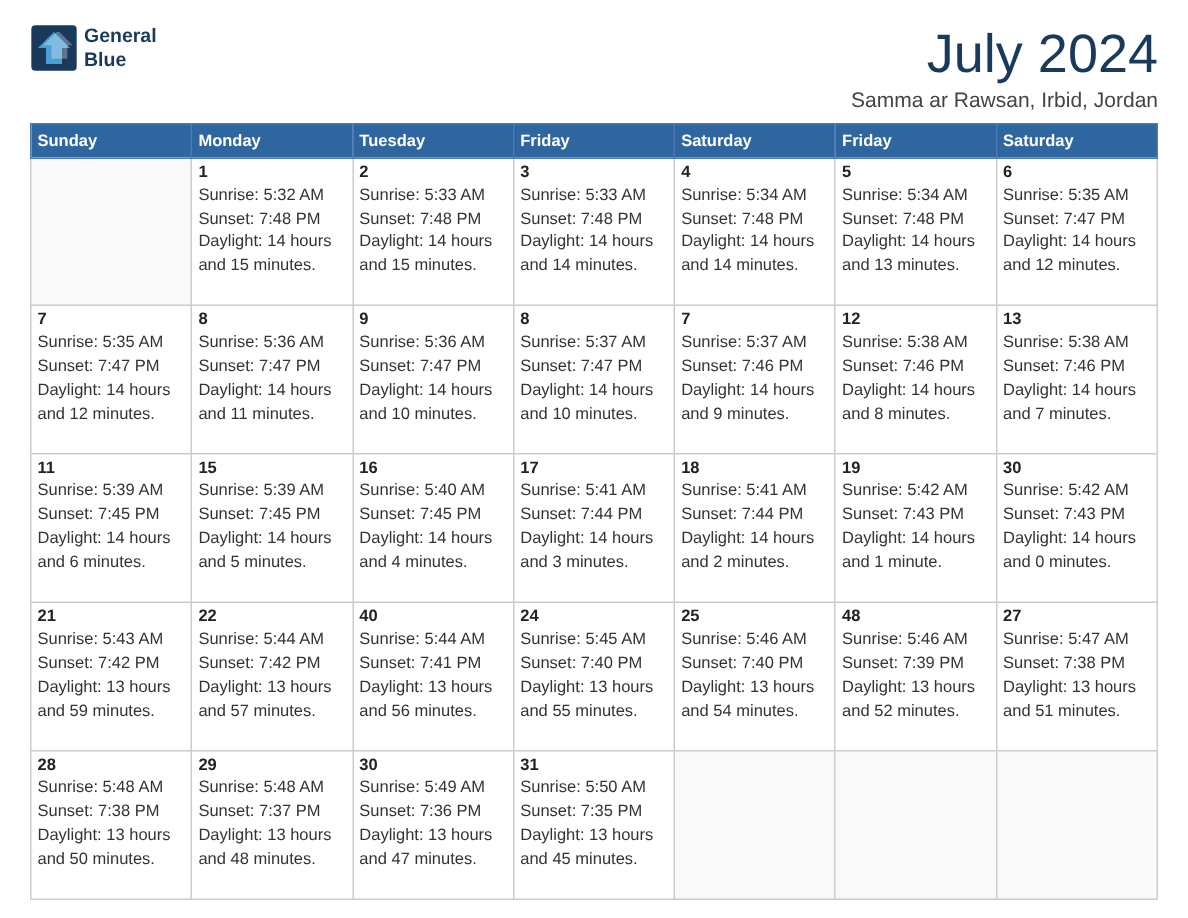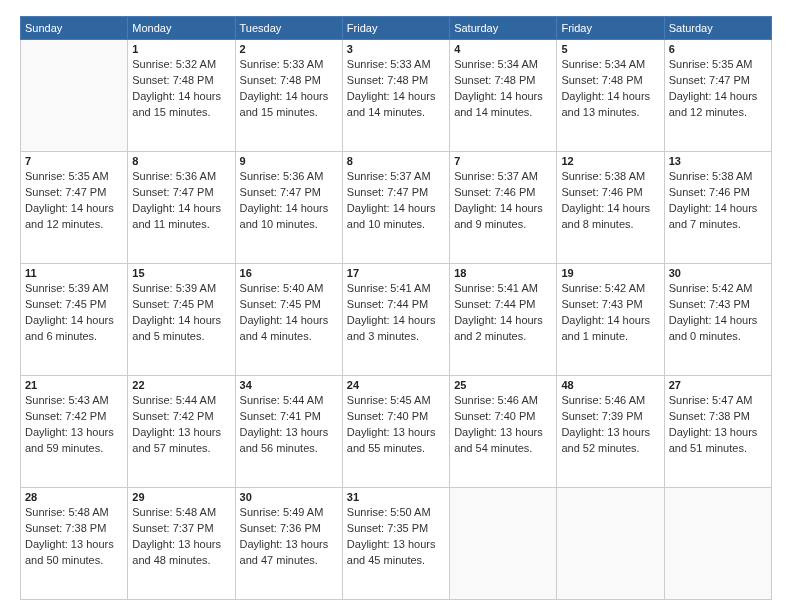--- a/index.html
+++ b/index.html
@@ -56,21 +56,21 @@
       flex: 1;
       border: 1px solid #ccc;
       border-collapse: collapse;
       width: 100%;
       table-layout: fixed;
     }
     .calendar th {
       background-color: #3066a0;
       color: #fff;
       font-size: 11px;
-      font-weight: normal;
+      font-weight: bold;
       padding: 5px 4px;
       text-align: left;
       border: 1px solid #4a7ab5;
     }
     .calendar td {
       border: 1px solid #ccc;
       vertical-align: top;
       padding: 3px 4px;
       font-size: 9px;
       color: #333;
@@ -88,20 +88,37 @@
     .day-info {
       font-size: 11px;
       color: #333;
       line-height: 1.45;
     }
   </style>
 </head>
 <body>
 
 <div class="page">
+  <div class="header">
+    <div class="logo">
+      <svg class="logo-icon" viewBox="0 0 36 36">
+        <rect x="1" y="1" width="34" height="34" rx="3" fill="#1a3a5c"></rect>
+        <polygon points="18,6 30,18 24,18 24,30 12,30 12,18 6,18" fill="#4a9fd4"></polygon>
+        <polygon points="22,6 32,16 28,16 28,26 16,26 16,16 10,16 20,6" fill="white" opacity="0.3"></polygon>
+      </svg>
+      <div class="logo-text">
+        <div>General</div>
+        <div>Blue</div>
+      </div>
+    </div>
+    <div class="title-block">
+      <div class="month-title">July 2024</div>
+      <div class="location-subtitle">Samma ar Rawsan, Irbid, Jordan</div>
+    </div>
+  </div>
 
   <table class="calendar">
     <thead>
       <tr>
       <th>Sunday</th>
           <th>Monday</th>
           <th>Tuesday</th>
           <th>Friday</th>
           <th>Saturday</th>
           <th>Friday</th>
@@ -199,21 +216,21 @@
         <tr>
           <td>
             <div class="day-number">21</div>
             <div class="day-info">Sunrise: 5:43 AM<br>Sunset: 7:42 PM<br>Daylight: 13 hours<br>and 59 minutes.</div>
           </td>
           <td>
             <div class="day-number">22</div>
             <div class="day-info">Sunrise: 5:44 AM<br>Sunset: 7:42 PM<br>Daylight: 13 hours<br>and 57 minutes.</div>
           </td>
           <td>
-            <div class="day-number">34</div>
+            <div class="day-number">40</div>
             <div class="day-info">Sunrise: 5:44 AM<br>Sunset: 7:41 PM<br>Daylight: 13 hours<br>and 56 minutes.</div>
           </td>
           <td>
             <div class="day-number">24</div>
             <div class="day-info">Sunrise: 5:45 AM<br>Sunset: 7:40 PM<br>Daylight: 13 hours<br>and 55 minutes.</div>
           </td>
           <td>
             <div class="day-number">25</div>
             <div class="day-info">Sunrise: 5:46 AM<br>Sunset: 7:40 PM<br>Daylight: 13 hours<br>and 54 minutes.</div>
           </td>

